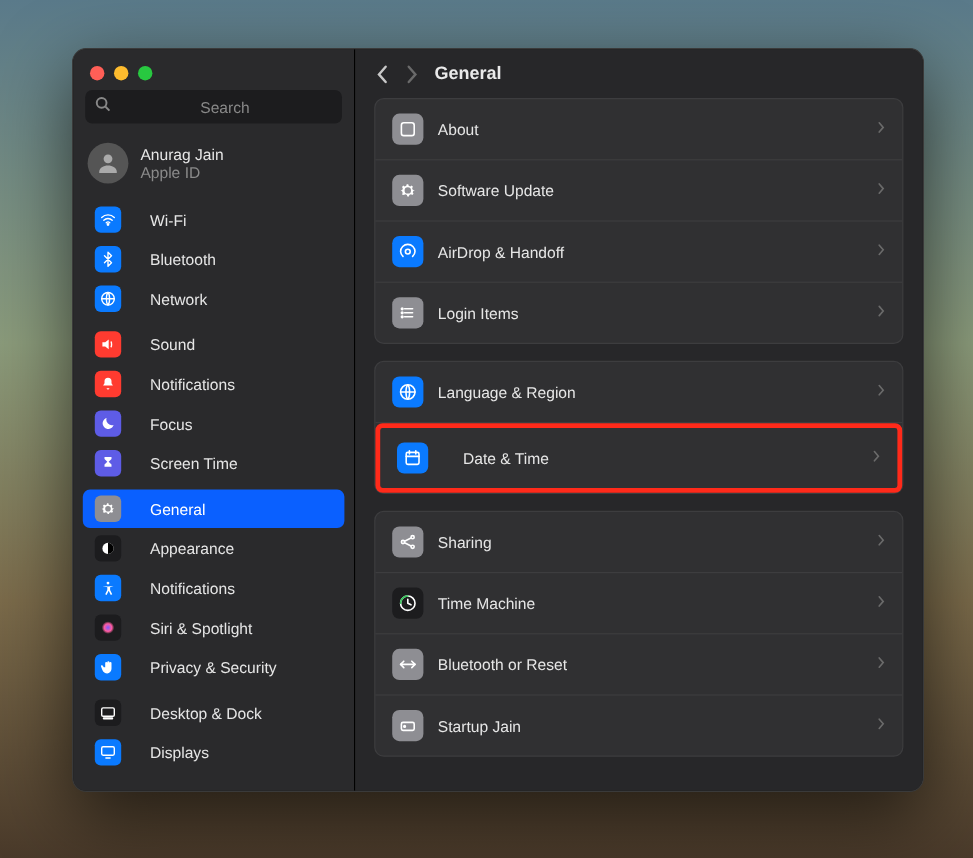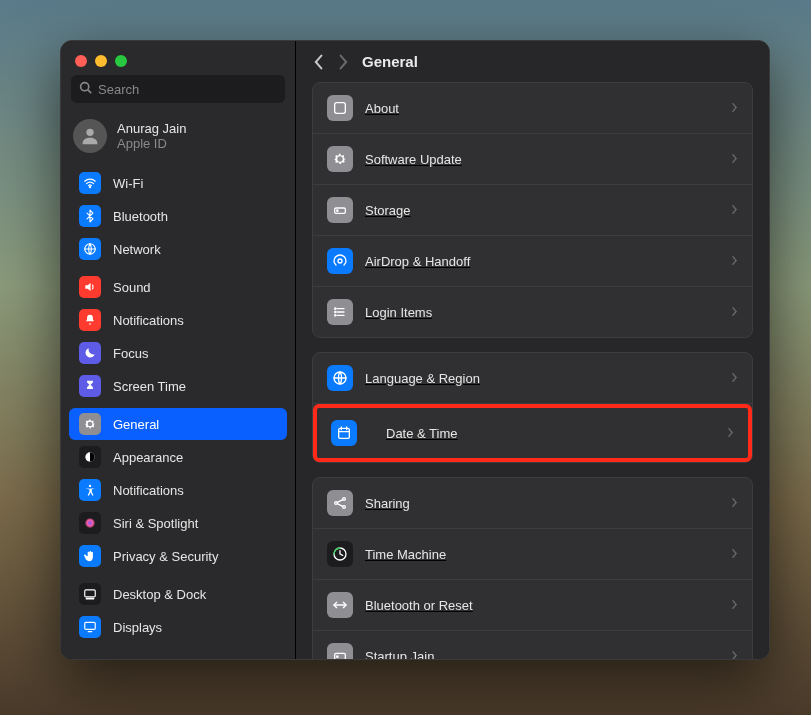--- a/index.html
+++ b/index.html
@@ -42,37 +42,38 @@
     display: flex; align-items: center;
     background: #1c1c1e;
     border-radius: 6px;
     padding: 5px 8px;
     color: #888;
   }
   .search input {
     background: transparent; border: none; outline: none;
     color: #bbb; font-size: 13px; width: 100%;
     margin-left: 6px;
+    text-align: center;
   }
   .search input::placeholder { color: #888; }
   .user-row {
     display:flex; align-items:center; gap:10px;
     padding: 8px 12px; cursor:pointer;
   }
   .avatar {
     width: 34px; height:34px; border-radius:50%;
     background:#555; display:flex; align-items:center; justify-content:center;
     color:#aaa;
   }
   .user-name { color:#e6e6e6; font-size:13px; font-weight:500; }
   .user-sub { color:#8a8a8a; font-size:13px; }
   .side-scroll { overflow-y:auto; flex:1; padding-bottom:8px; }
   .side-group { margin-top: 6px; }
   .side-item {
-    display:flex; align-items:center; gap:12px;
+    display:flex; align-items:center; gap:24px;
     padding: 5px 10px; margin: 1px 8px;
     border-radius:6px; cursor:pointer;
     color:#e6e6e6; font-size:13px;
   }
   .side-item.selected { background:#0a60ff; color:#fff; }
   .sicon {
     width:22px; height:22px; border-radius:5px;
     display:flex; align-items:center; justify-content:center;
     flex-shrink:0;
   }
@@ -87,21 +88,20 @@
   }
   .navbtn { color:#6a6a6a; cursor:pointer; display:flex; }
   .navbtn.enabled { color:#c8c8c8; }
   .page-title { color:#eaeaea; font-size:15px; font-weight:600; }
   .body-scroll { overflow-y:auto; padding: 0 16px 16px 16px; flex:1; }
   .panel {
     background:#303032;
     border:1px solid #3d3d3f;
     border-radius:8px;
     margin-bottom:14px;
-    text-decoration:underline;
   }
   .row {
     display:flex; align-items:center;
     padding: 12px 14px; gap:12px;
     border-bottom:1px solid #3d3d3f;
     cursor:pointer;
   }
   .row:last-child { border-bottom:none; }
   .ricon {
     width:26px; height:26px; border-radius:6px;
@@ -327,32 +327,20 @@
               <svg viewBox="0 0 24 24" fill="#fff">
                 <path d="M12 8a4 4 0 100 8 4 4 0 000-8zm9 4l-2 .5-.8 2 1 1.8-1.5 1.5-1.8-1-2 .8-.5 2h-2l-.5-2-2-.8-1.8 1L4.6 17l1-1.8-.8-2L3 12l2-.5.8-2-1-1.8L6.3 6l1.8 1 2-.8.5-2h2l.5 2 2 .8 1.8-1 1.5 1.5-1 1.8.8 2z" fill-rule="evenodd"></path>
               </svg>
             </div>
             <div class="row-label">Software Update</div>
             <div class="chev"><svg viewBox="0 0 12 20" width="7" height="11" fill="none" stroke="currentColor" stroke-width="2.5" stroke-linecap="round">
                 <polyline points="3,3 9,10 3,17"></polyline>
               </svg></div>
           </div>
           <div class="row">
-            <div class="ricon" style="background: rgb(142, 142, 147);">
-              <svg viewBox="0 0 24 24" fill="none" stroke="#fff" stroke-width="2" stroke-linecap="round" stroke-linejoin="round">
-                <rect x="4" y="9" width="16" height="8" rx="2"></rect>
-                <circle cx="8" cy="13" r="1" fill="#fff"></circle>
-              </svg>
-            </div>
-            <div class="row-label">Storage</div>
-            <div class="chev"><svg viewBox="0 0 12 20" width="7" height="11" fill="none" stroke="currentColor" stroke-width="2.5" stroke-linecap="round">
-                <polyline points="3,3 9,10 3,17"></polyline>
-              </svg></div>
-          </div>
-          <div class="row">
             <div class="ricon" style="background: rgb(10, 122, 255);">
               <svg viewBox="0 0 24 24" fill="none" stroke="#fff" stroke-width="2" stroke-linecap="round" stroke-linejoin="round">
                 <circle cx="12" cy="12" r="3"></circle>
                 <path d="M6 18c-2-2-3-4-3-6a9 9 0 0118 0c0 2-1 4-3 6"></path>
               </svg>
             </div>
             <div class="row-label">AirDrop &amp; Handoff</div>
             <div class="chev"><svg viewBox="0 0 12 20" width="7" height="11" fill="none" stroke="currentColor" stroke-width="2.5" stroke-linecap="round">
                 <polyline points="3,3 9,10 3,17"></polyline>
               </svg></div>

